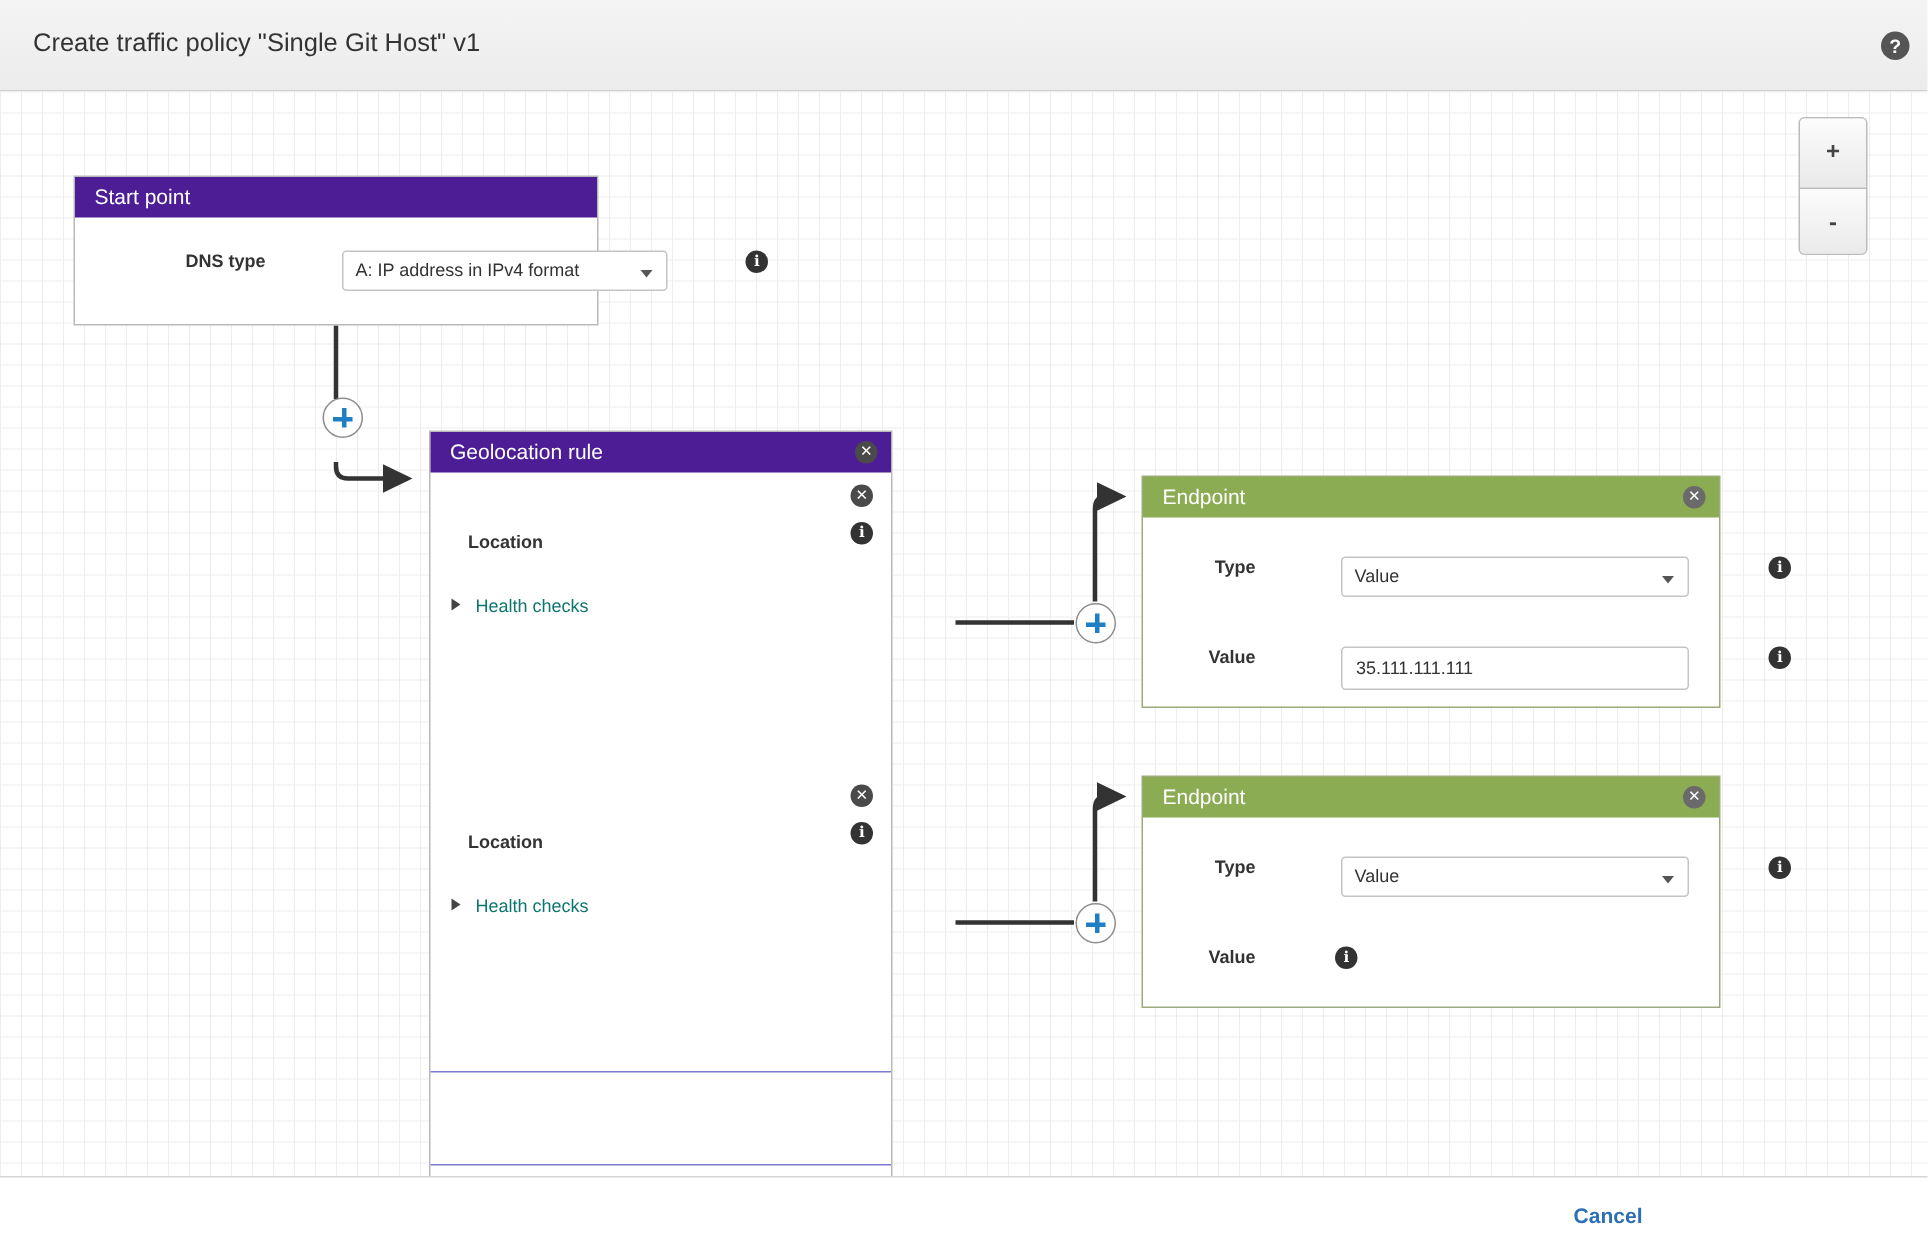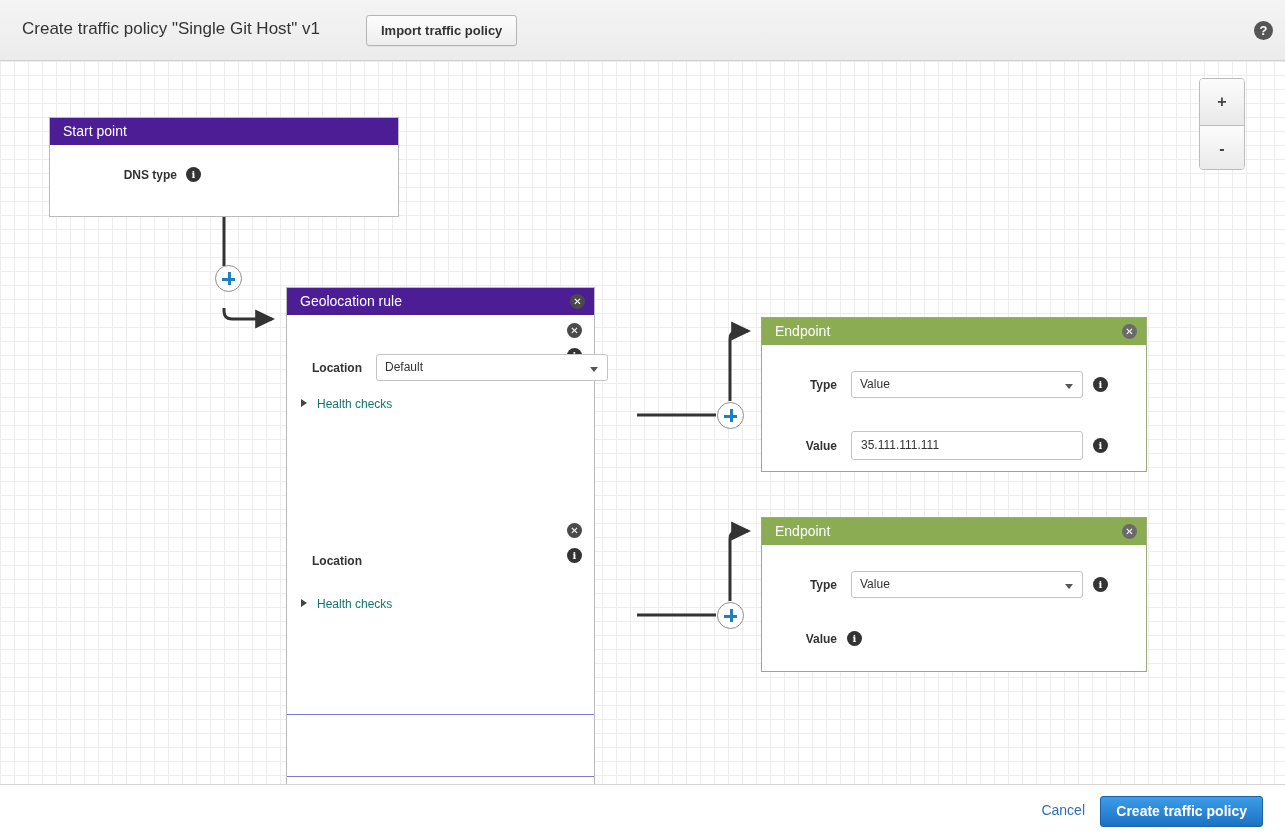--- a/index.html
+++ b/index.html
@@ -95,21 +95,21 @@
     cursor: pointer;
   }
 
   
   #start-node {
     left: 49px; top: 56px; width: 350px; height: 100px;
     border: 1px solid #b9b9b9;
   }
   #start-body { padding: 0; position: relative; height: 72px; }
 
-  .field-row { display: flex; align-items: center; }
+  .field-row { display: flex; align-items: flex-start; gap: 43px; }
   .field-label {
     font-size: 12px; font-weight: bold; color: #333;
     text-align: right; white-space: nowrap;
   }
   .select-box {
     position: relative; height: 27px;
     border: 1px solid #c4c4c4; border-radius: 3px;
     background: #fff; font-size: 12px; color: #333;
     line-height: 25px; padding-left: 8px; cursor: pointer;
   }
@@ -176,38 +176,37 @@
   }
   .plus-node::before { left: 6px; top: 11.5px; width: 13px; height: 3px; }
   .plus-node::after  { left: 11.5px; top: 6px; width: 3px; height: 13px; }
 
   
   #bottombar {
     position: absolute; left: 0; top: 786px;
     width: 1285px; height: 52px; background: #fff;
   }
   #cancel-btn {
-    position: absolute; right: 200px; top: 16px;
-    font-size: 14px; font-weight: normal; color: #2b6fb5; cursor: pointer;
+    position: absolute; right: 190px; top: 16px;
+    font-size: 14px; font-weight: bold; color: #2b6fb5; cursor: pointer;
   }
   #create-btn {
     position: absolute; right: 22px; top: 10px;
     height: 31px; padding: 0 15px;
     background: linear-gradient(to bottom, #3d9ce8 0%, #1c72c4 100%);
     border: 1px solid #1762aa; border-radius: 3px;
     color: #fff; font-size: 14px; font-weight: bold;
     line-height: 29px; cursor: pointer;
   }
 </style>
 </head>
 <body>
 
 <div id="topbar">
   <div id="page-title">Create traffic policy "Single Git Host" v1</div>
-  <div id="import-btn">Import traffic policy</div>
   <div id="help-icon">?</div>
 </div>
 
 <div id="canvas">
 
   <svg id="wires" viewBox="0 0 1285 724">
     <defs>
       <marker id="arw" markerWidth="7" markerHeight="7" refX="5.6" refY="3.2" orient="auto">
         <path d="M0,0 L6.6,3.2 L0,6.4 z" fill="#333"></path>
       </marker>
@@ -231,40 +230,40 @@
     <div class="zoom-btn">-</div>
   </div>
 
   <div class="node" id="start-node">
     <div class="node-head head-purple">
       <span>Start point</span>
     </div>
     <div id="start-body">
       <div class="field-row" style="position:absolute; left:0; top:22px;">
         <div class="field-label" style="width:127px;">DNS type</div>
+        <div class="select-box" style="width:217px; margin-left:8px;">
+          <span>A: IP address in IPv4 format</span>
+          <span class="caret"></span>
+        </div>
         <span class="icon-i" style="margin-left:9px;">i</span>
       </div>
     </div>
   </div>
 
   <div class="node" id="geo-node">
     <div class="node-head head-purple">
       <span>Geolocation rule</span>
       <span class="icon-x head-x">✕</span>
     </div>
 
     <div class="geo-section">
       <span class="icon-x sec-x">✕</span>
       <span class="icon-i sec-i">i</span>
       <div class="field-row" style="position:absolute; left:0; top:39px;">
         <div class="field-label" style="width:75px;">Location</div>
-        <div class="select-box" style="width:232px; margin-left:14px;">
-          <span>Default</span>
-          <span class="caret"></span>
-        </div>
       </div>
       <div class="health" style="top:82px;">
         <span class="tri"></span><span>Health checks</span>
       </div>
     </div>
 
     <div class="geo-section">
       <span class="icon-x sec-x">✕</span>
       <span class="icon-i sec-i">i</span>
       <div class="field-row" style="position:absolute; left:0; top:39px;">
@@ -325,14 +324,13 @@
   </div>
 
   <div class="plus-node" style="left:215px; top:204px;"></div>
   <div class="plus-node" style="left:717px; top:341px;"></div>
   <div class="plus-node" style="left:717px; top:541px;"></div>
 
 </div>
 
 <div id="bottombar">
   <div id="cancel-btn">Cancel</div>
-  <div id="create-btn">Create traffic policy</div>
 </div>
 
 </body></html>

